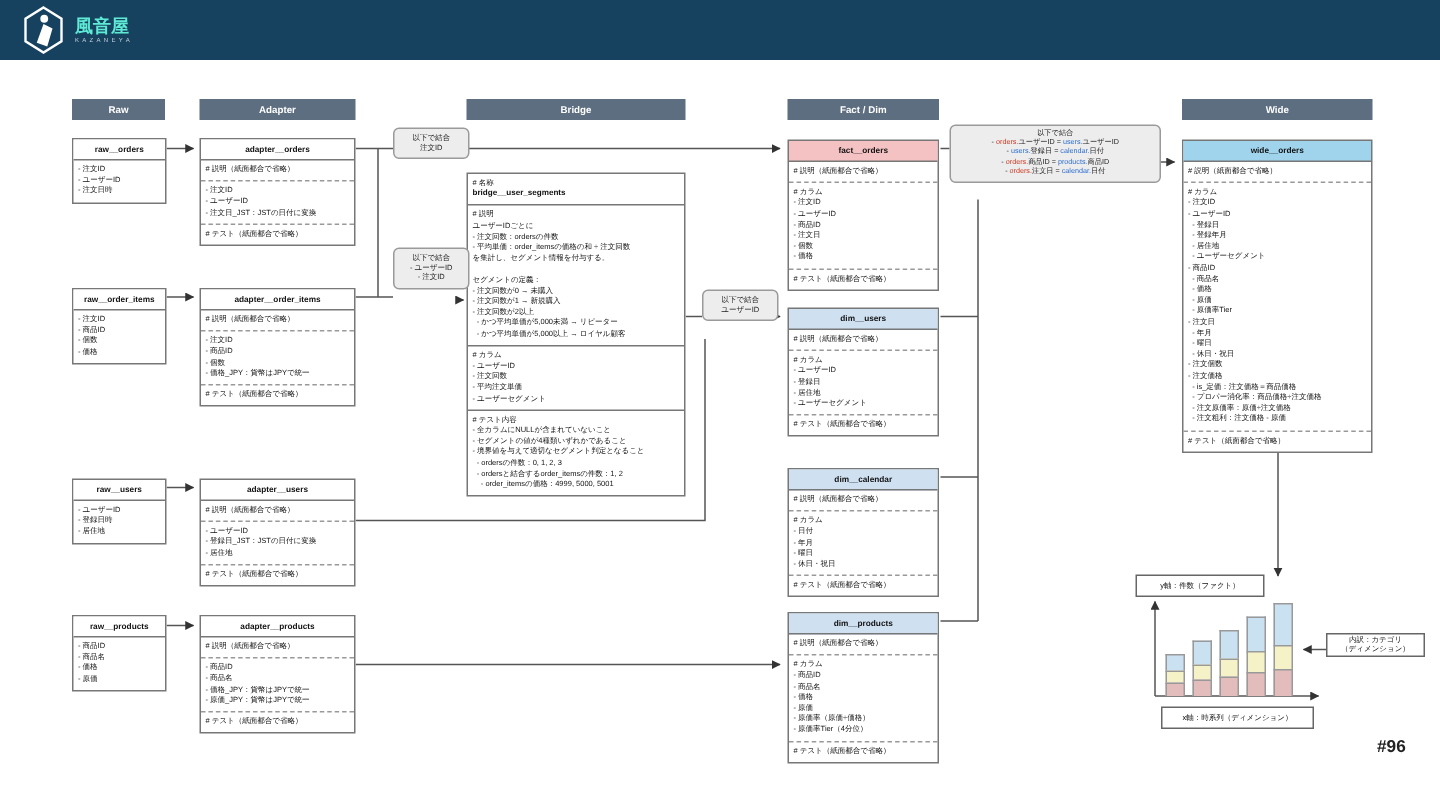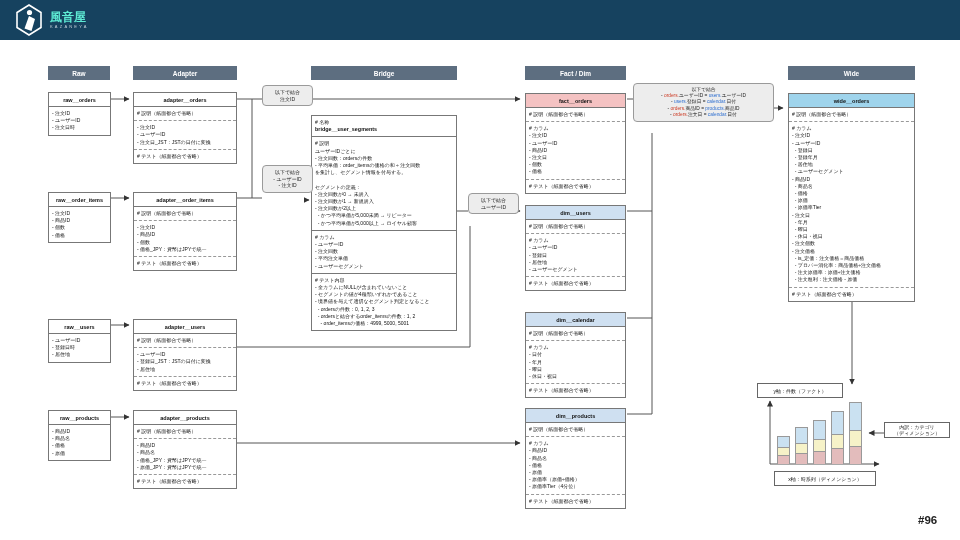--- a/index.html
+++ b/index.html
@@ -57,21 +57,21 @@
   
   .bars{position:absolute;left:777px;top:402px;height:62px;display:flex;align-items:flex-end;gap:5px;z-index:2;}
   .bar{display:flex;flex-direction:column;}
   .seg{width:13px;border:1px solid #999;border-bottom:none;box-sizing:border-box;}
   .chart-label{position:absolute;background:#fff;border:1px solid #666;font-size:5px;line-height:6px;
                display:flex;flex-direction:column;align-items:center;justify-content:center;z-index:3;padding:1px 2px;}
   #ybox{left:757px;top:383px;width:80px;height:11px;}
   #xbox{left:774px;top:471px;width:96px;height:11px;}
   #legendbox{left:884px;top:422px;width:60px;}
   
-  .pageno{position:absolute;left:918px;top:514px;font-size:11.5px;font-weight:bold;color:#222;}
+  .pageno{position:absolute;left:918px;top:492px;font-size:11.5px;font-weight:bold;color:#222;}
 </style>
 </head>
 <body>
 
 <div class="canvas">
 
   <div class="topbar">
     <div class="logo">
       <svg width="30" height="32" viewBox="0 0 30 32">
         <polygon points="15,1 27,8.5 27,23.5 15,31 3,23.5 3,8.5" fill="none" stroke="#ffffff" stroke-width="1.6"></polygon>

